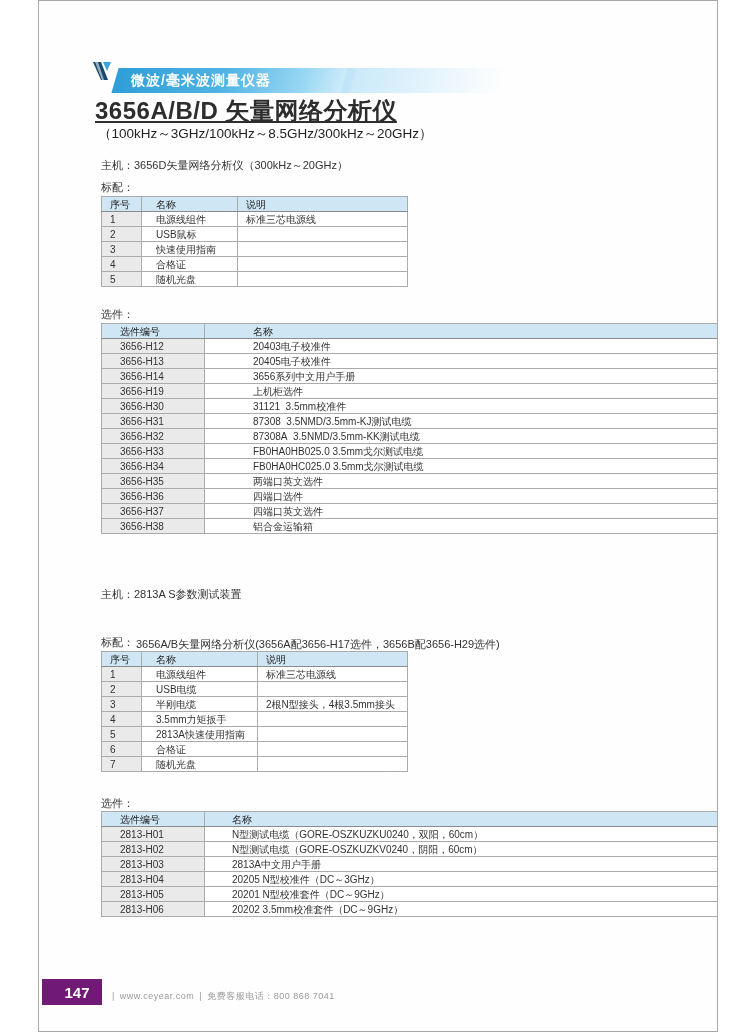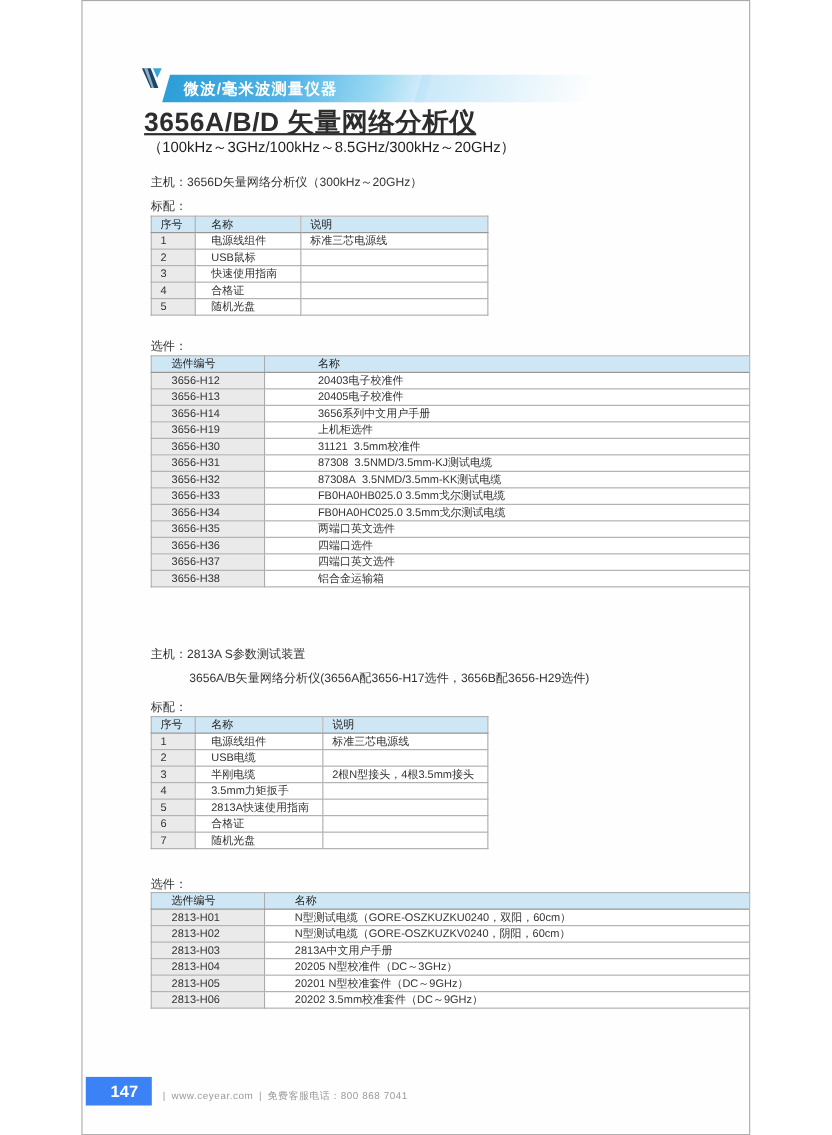--- a/index.html
+++ b/index.html
@@ -1,18 +1,18 @@
 <!DOCTYPE html>
 <html><head>
 <meta charset="utf-8">
 <style>
   * { margin:0; padding:0; box-sizing:border-box; }
   html,body { background:#fff; font-family:"Liberation Sans","DejaVu Sans",sans-serif; }
   .page {
-    position:relative; width:608px; height:1032px; margin:0 auto;
+    position:relative; width:680px; height:1032px; margin:0 auto;
     background:#fefefe; border:1px solid #a9a9a9; overflow:hidden;
   }
   
   .banner-ribbon {
     position:absolute; left:76px; top:67px; width:238px; height:25px;
     transform:skewX(-16deg);
     background:linear-gradient(90deg,#2e9ed8 0%,#4fb3e4 45%,#9bd8f3 80%,#d9f0fb 100%);
   }
   .banner-tail {
     position:absolute; left:305px; top:67px; width:160px; height:25px;
@@ -52,21 +52,21 @@
   .tbl-std2 { left:62px; top:650px; width:306px; }
   .tbl-std2 th:nth-child(1){ width:40px; } .tbl-std2 th:nth-child(2){ width:116px; } .tbl-std2 th:nth-child(3){ width:150px; }
   .tbl-std2 td:nth-child(2), .tbl-std2 th:nth-child(2){ padding-left:14px; }
   .tbl-opt2 { left:62px; top:810px; width:643px; }
   .tbl-opt2 th:nth-child(1){ width:103px; } .tbl-opt2 th:nth-child(2){ width:540px; }
   .tbl-opt2 th:nth-child(1), .tbl-opt2 td:nth-child(1){ padding-left:18px; }
   .tbl-opt2 th:nth-child(2), .tbl-opt2 td:nth-child(2){ padding-left:27px; }
   
   .page-badge {
     position:absolute; left:3px; top:978px; width:60px; height:26px;
-    background:#3b82f6; color:#fff; font-size:15px; font-weight:bold;
+    background:#701a75; color:#fff; font-size:15px; font-weight:bold;
     display:flex; align-items:center; justify-content:center; padding-left:10px;
   }
   .footer-text {
     position:absolute; left:68px; top:989px; font-size:9px; color:#9a9a9a;
     letter-spacing:0.5px;
   }
   .footer-text .sep { margin:0 5px; color:#9a9a9a; }
 </style>
 </head>
 <body>
@@ -182,21 +182,21 @@
           <td>四端口英文选件</td>
         </tr>
         <tr>
           <td>3656-H38</td>
           <td>铝合金运输箱</td>
         </tr>
       </tbody>
     </table>
 
   <div class="host-line" style="left:62px; top:586px;">主机：2813A  S参数测试装置</div>
-  <div class="host-line" style="left:97px; top:608px;">3656A/B矢量网络分析仪(3656A配3656-H17选件，3656B配3656-H29选件)</div>
+  <div class="host-line" style="left:97px; top:636px;">3656A/B矢量网络分析仪(3656A配3656-H17选件，3656B配3656-H29选件)</div>
   <div class="sec-label" style="left:62px; top:634px;">标配：</div>
   <table class="cfg-table tbl-std2">
       <thead>
         <tr>
           <th>序号</th>
           <th>名称</th>
           <th>说明</th>
         </tr>
       </thead>
       <tbody>

